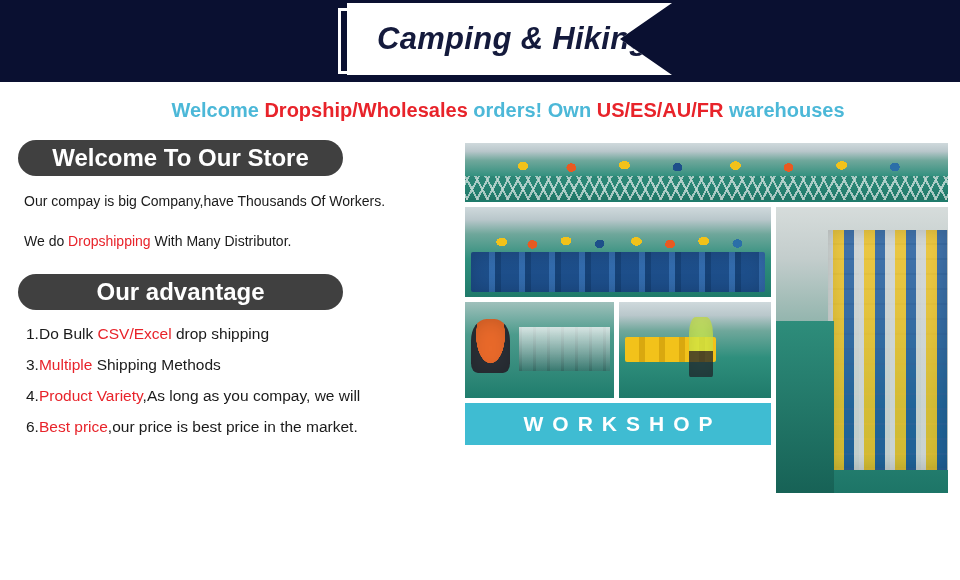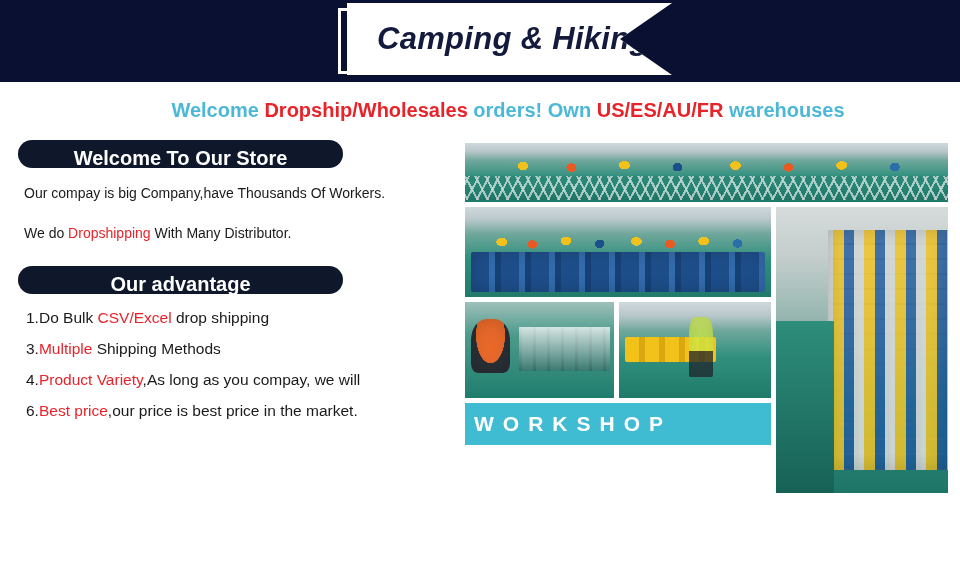--- a/index.html
+++ b/index.html
@@ -39,23 +39,23 @@
     position:absolute;left:0;top:99px;width:960px;
     text-align:center;font-size:20px;font-weight:bold;white-space:nowrap;padding-left:28px;
   }
   .c-cyan{color:#4cb8d8;}
   .c-red{color:#e8232a;}
 
   
   .left-col{position:absolute;left:0;top:140px;width:462px;}
 
   .pill{
-    display:block;width:325px;height:28px;line-height:36px;
-    background:#0f172a;border-radius:18px;
-    color:#ffffff;font-size:20px;font-weight:bold;text-align:center;
+    display:block;width:325px;height:36px;line-height:36px;
+    background:#404040;border-radius:18px;
+    color:#ffffff;font-size:24px;font-weight:bold;text-align:center;
     margin-left:18px;
   }
   .pill.advantage{margin-left:18px;}
 
   .para{
     font-size:14px;color:#1a1a1a;line-height:30px;
     margin:10px 0 0 24px;width:440px;
   }
   .para .c-red{color:#e8232a;margin-top:40px;}
 
@@ -78,21 +78,21 @@
   .ph{position:relative;overflow:hidden;background:#1d6f63;}
 
   .row-top{position:absolute;left:0;top:0;width:483px;height:59px;}
   .mid-left{position:absolute;left:0;top:64px;width:306px;height:90px;}
   .bot-a{position:absolute;left:0;top:159px;width:149px;height:96px;}
   .bot-b{position:absolute;left:154px;top:159px;width:152px;height:96px;}
 
   .workshop{
     position:absolute;left:0;top:260px;width:306px;height:42px;
     background:#3fbcd2;color:#ffffff;font-size:21px;font-weight:bold;
-    letter-spacing:9px;text-align:left;line-height:42px;
+    letter-spacing:9px;text-align:center;line-height:42px;
     text-indent:9px;
   }
 
   
   .f-floor{
     background:
       linear-gradient(180deg,#cfd9dc 0%,#b9c7cb 14%,#6fa79b 30%,#2f8f7d 58%,#1f7a6a 100%);
   }
   .f-pillars::before{
     content:"";position:absolute;left:0;right:0;top:0;height:62%;

